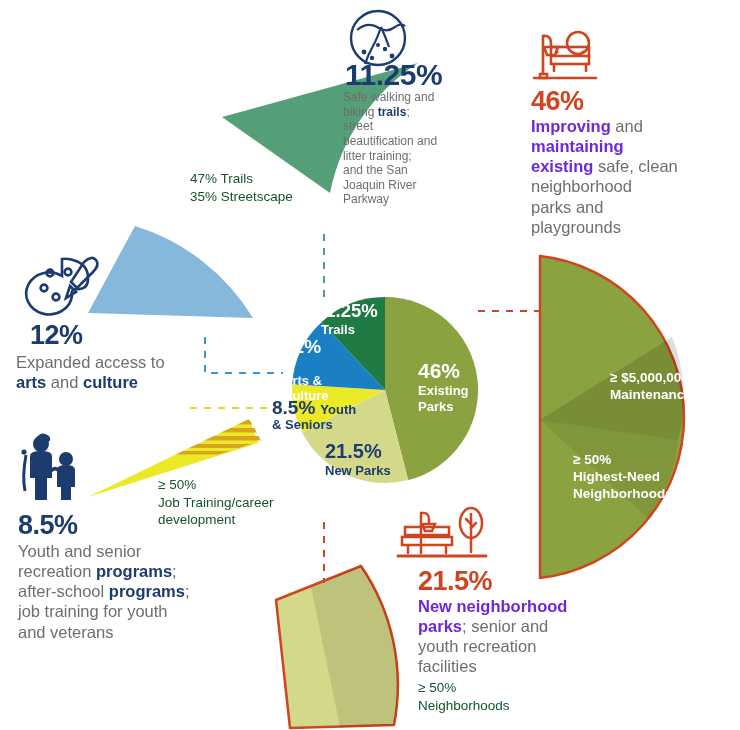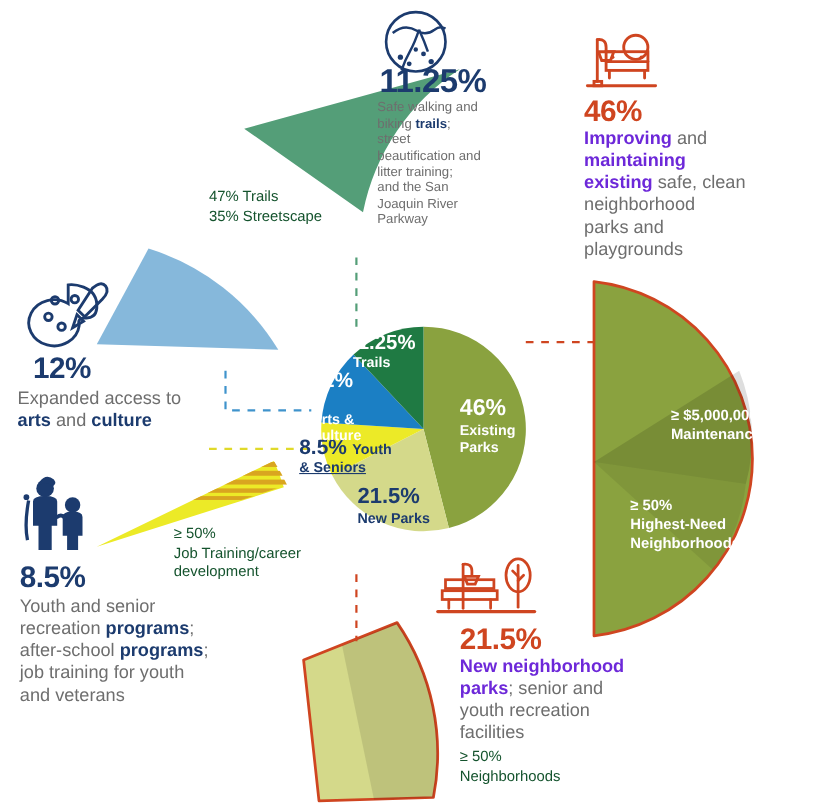--- a/index.html
+++ b/index.html
@@ -236,21 +236,21 @@
   <div class="navylbl" style="left:325px;top:441px;">
     <div class="slicelbl-num" style="font-size:20px;">21.5%</div>
     <div class="slicelbl-sub" style="margin-top:3px;">New Parks</div>
   </div>
 
   <div class="navylbl" style="left:272px;top:398px;width:118px;">
     <div style="display:flex;align-items:baseline;gap:5px;">
       <span class="slicelbl-num" style="font-size:19px;">8.5%</span>
       <span class="slicelbl-sub">Youth</span>
     </div>
-    <div class="slicelbl-sub" style="margin-top:1px;text-decoration:underline;">&amp; Seniors</div>
+    <div class="slicelbl-sub" style="margin-top:1px;">&amp; Seniors</div>
   </div>
 
   <div class="whitelbl" style="left:283px;top:337px;">
     <div class="slicelbl-num" style="font-size:19px;">12%</div>
     <div class="slicelbl-sub" style="margin-top:18px;">Arts &amp;</div>
     <div class="slicelbl-sub" style="margin-top:1px;">Culture</div>
   </div>
 
   <div class="whitelbl" style="left:316px;top:302px;">
     <div class="slicelbl-num" style="font-size:18.5px;">11.25%</div>

